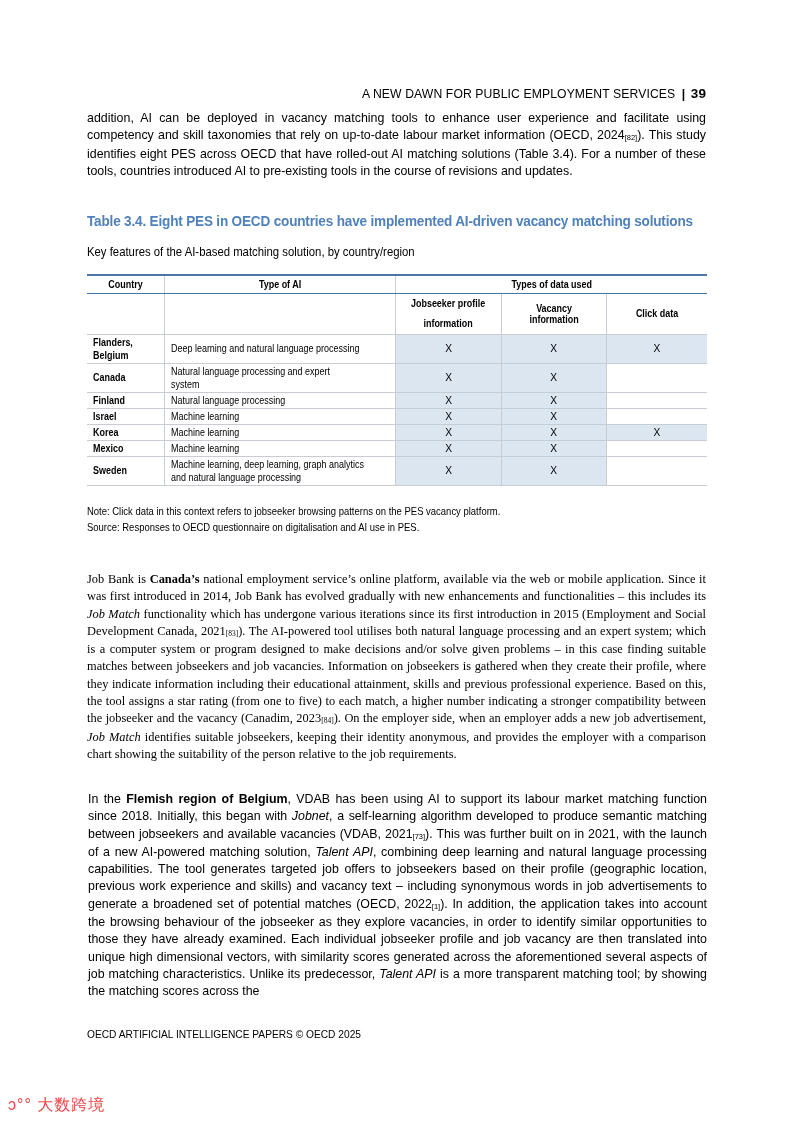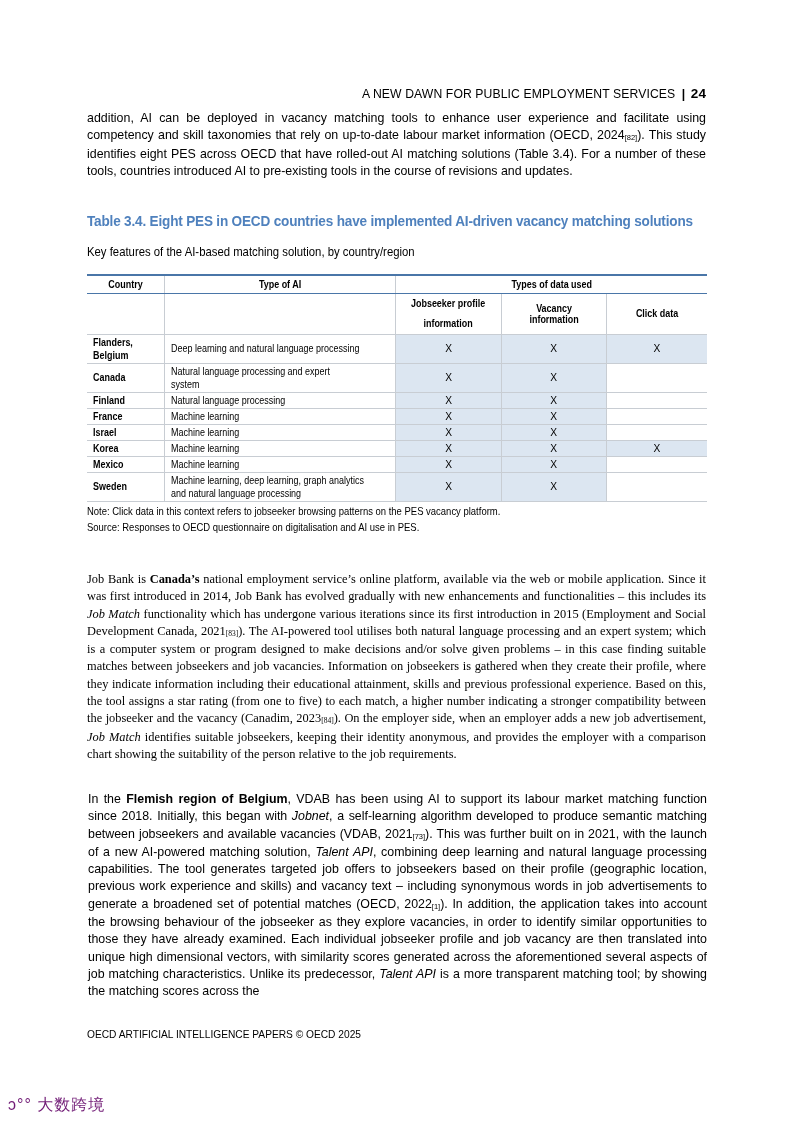--- a/index.html
+++ b/index.html
@@ -27,29 +27,29 @@
   table.data td.mark { text-align: center; width: 102px; }
   table.data td.fill { background: #dce6f1; }
   table.data .hdr-top { border-bottom: 1px solid #4a76a8; margin-top: 24px; }
   .narrow { display: inline-block; transform: scaleX(0.88); transform-origin: left; white-space: nowrap; }
   .narrow-c { display: inline-block; transform: scaleX(0.88); transform-origin: center; }
 
   .notes { position: absolute; left: 87px; top: 504px; font-size: 10.3px; line-height: 15.5px;
            transform: scaleX(0.92); transform-origin: left; white-space: nowrap; }
 
   .footer { position: absolute; left: 87px; top: 1029px; font-size: 10.2px; }
-  .watermark { position: absolute; left: 8px; top: 1095px; font-size: 16px; color: #701a75; letter-spacing: 1px; }
+  .watermark { position: absolute; left: 8px; top: 1095px; font-size: 16px; color: #ef4444; letter-spacing: 1px; }
 </style>
 </head>
 <body>
 
 <div class="running-header">
   <span>A NEW DAWN FOR PUBLIC EMPLOYMENT SERVICES</span>
   <span class="sep">|</span>
-  <span class="pgno">24</span>
+  <span class="pgno">39</span>
 </div>
 
 <p class="para" style="top:110px; margin:0;">
   <span>addition, AI can be deployed in vacancy matching tools to enhance user experience and facilitate using competency and skill taxonomies that rely on up-to-date labour market information (OECD, 2024</span><span class="cite">[82]</span><span>). This study identifies eight PES across OECD that have rolled-out AI matching solutions (Table 3.4). For a number of these tools, countries introduced AI to pre-existing tools in the course of revisions and updates.</span>
 </p>
 
 <div class="table-title">Table 3.4. Eight PES in OECD countries have implemented AI-driven vacancy matching solutions</div>
 <div class="table-subtitle">Key features of the AI-based matching solution, by country/region</div>
 
 <table class="data">
@@ -78,27 +78,20 @@
     <tr style="height:29px;">
       <td class="country"><span class="narrow">Canada</span></td>
       <td class="ai vline" style="line-height:13px;"><span class="narrow" style="white-space:normal; width:210px;">Natural language processing and expert system</span></td>
       <td class="mark vline fill">X</td>
       <td class="mark vline fill">X</td>
       <td class="mark vline"></td>
     </tr>
     <tr style="height:16px;">
       <td class="country"><span class="narrow">Finland</span></td>
       <td class="ai vline"><span class="narrow">Natural language processing</span></td>
-      <td class="mark vline fill">X</td>
-      <td class="mark vline fill">X</td>
-      <td class="mark vline"></td>
-    </tr>
-    <tr style="height:16px;">
-      <td class="country"><span class="narrow">France</span></td>
-      <td class="ai vline"><span class="narrow">Machine learning</span></td>
       <td class="mark vline fill">X</td>
       <td class="mark vline fill">X</td>
       <td class="mark vline"></td>
     </tr>
     <tr style="height:16px;">
       <td class="country"><span class="narrow">Israel</span></td>
       <td class="ai vline"><span class="narrow">Machine learning</span></td>
       <td class="mark vline fill">X</td>
       <td class="mark vline fill">X</td>
       <td class="mark vline"></td>

